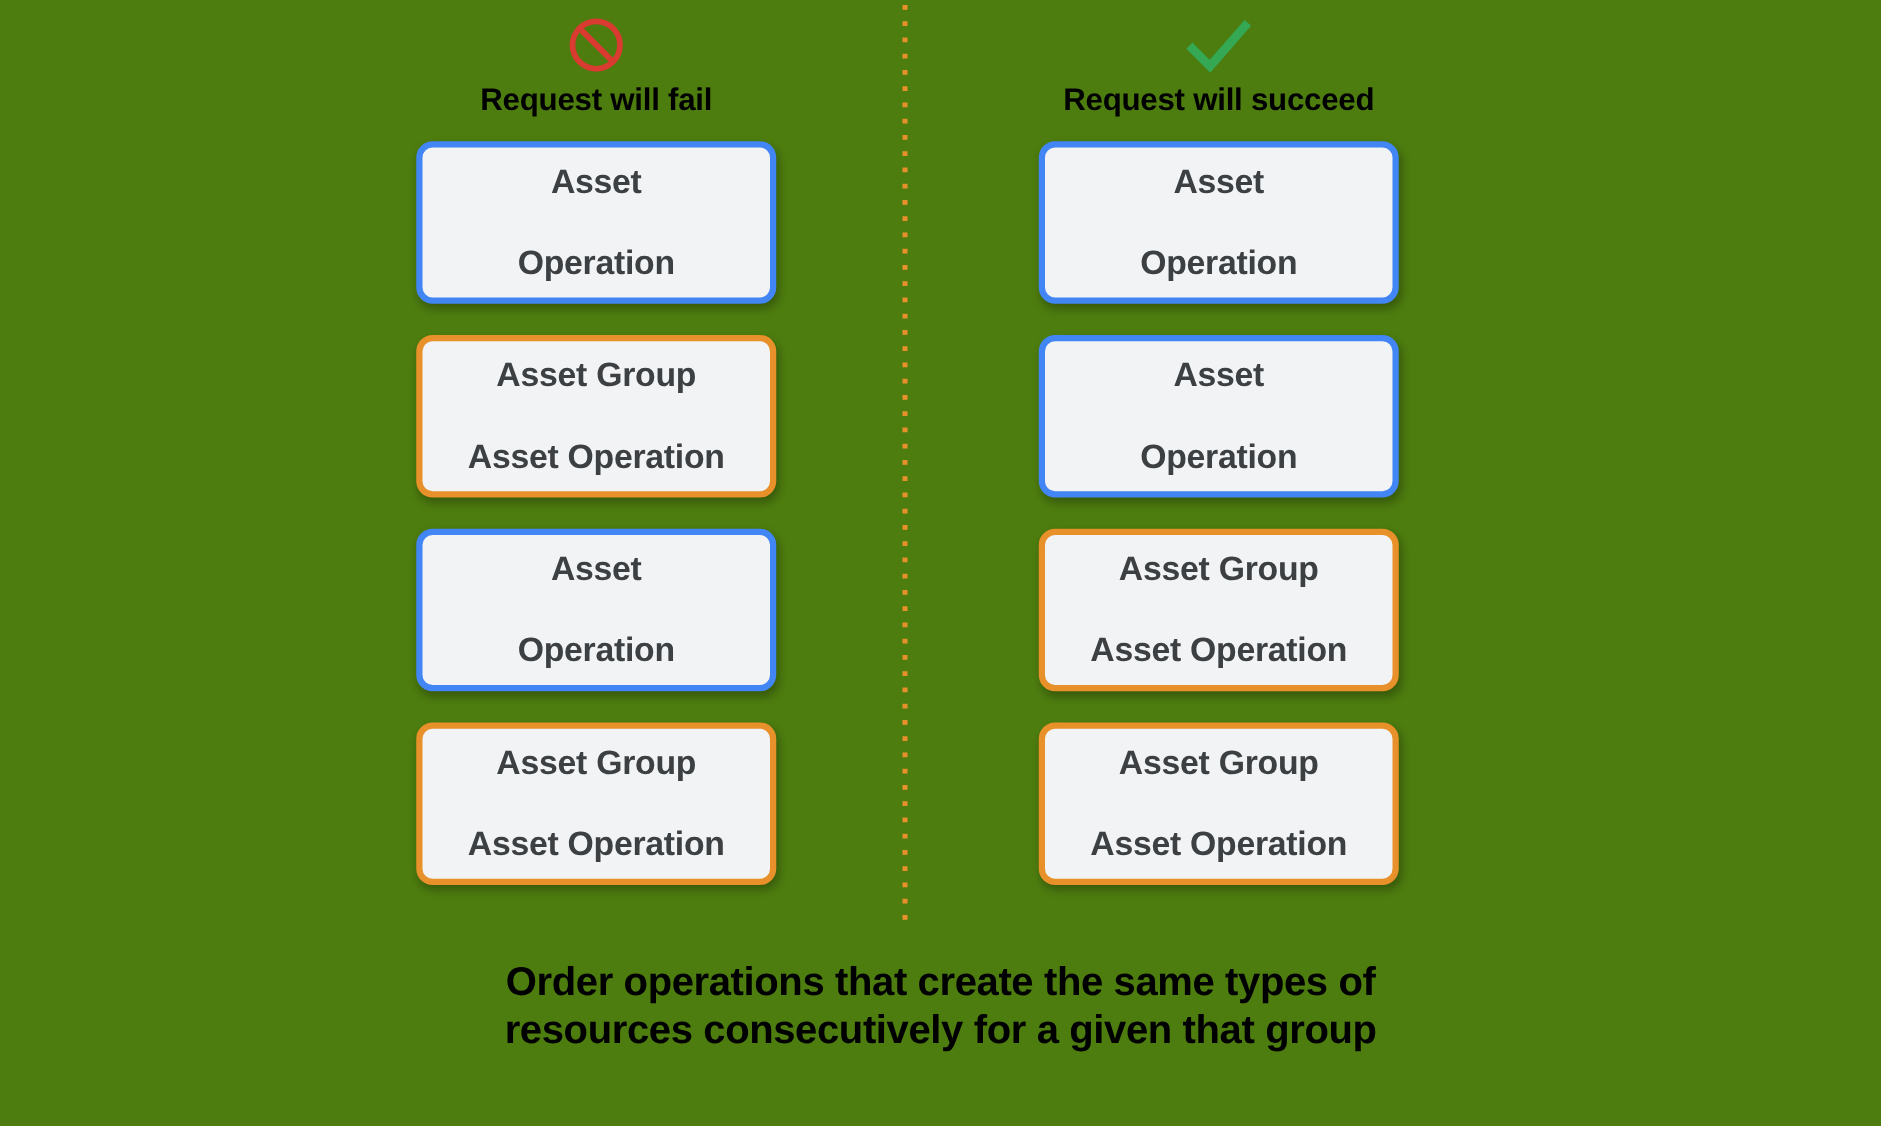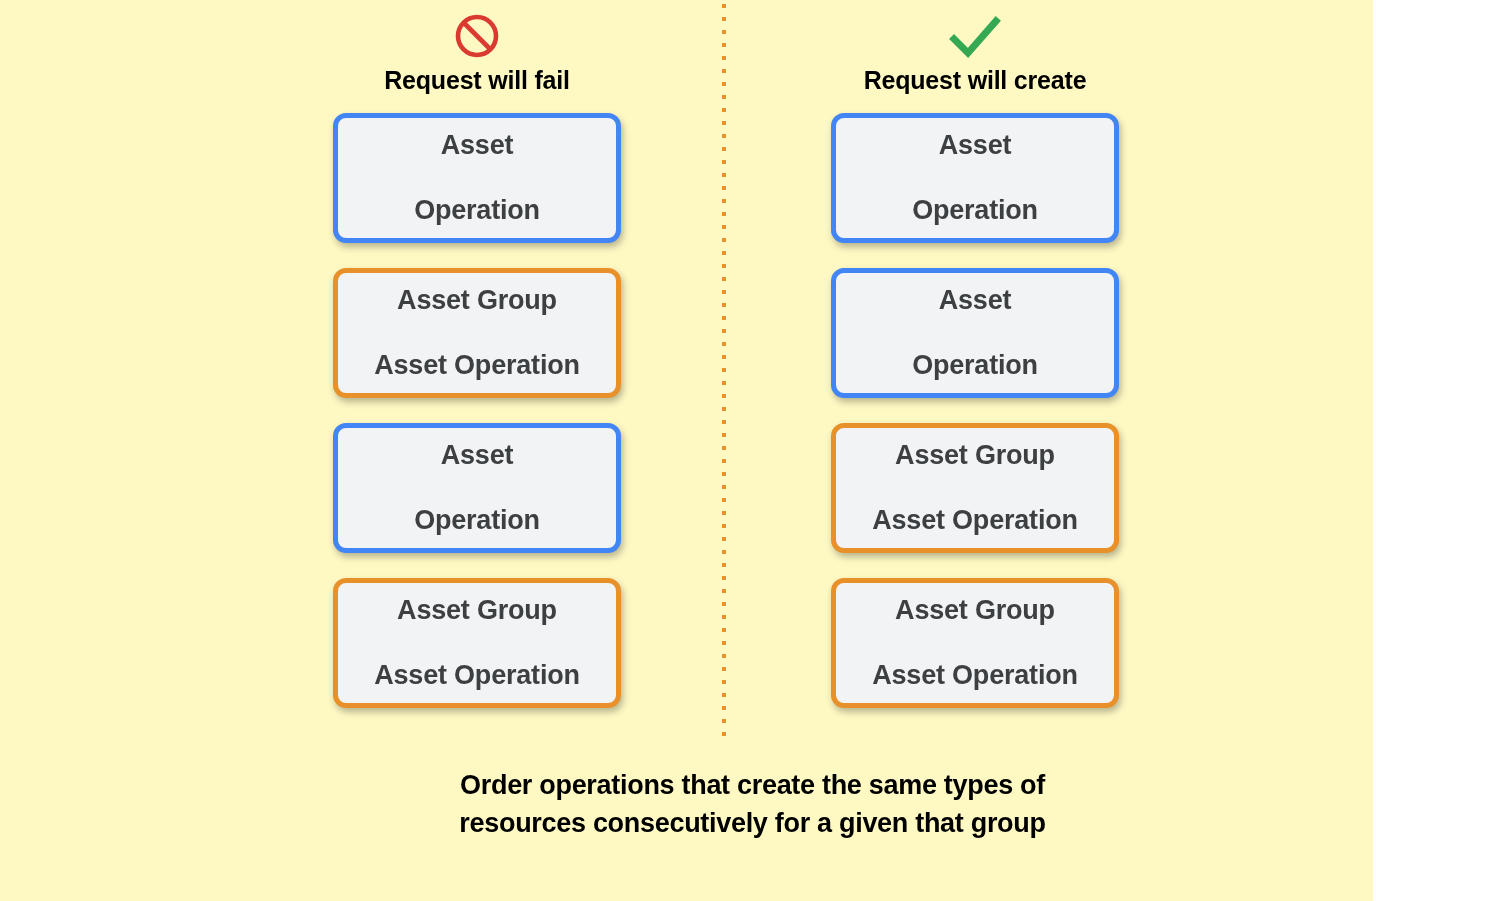--- a/index.html
+++ b/index.html
@@ -5,23 +5,23 @@
   html, body {
     margin: 0;
     padding: 0;
     background: #ffffff;
   }
   body {
     font-family: "Liberation Sans", sans-serif;
   }
   #canvas {
     position: relative;
-    width: 1373px;
+    width: 1505px;
     height: 901px;
-    background: #fef9c3;
+    background: #4d7c0f;
     overflow: hidden;
   }
 
   
   .divider {
     position: absolute;
     left: 722px;
     top: 4px;
     width: 4px;
     height: 733px;
@@ -104,21 +104,21 @@
     white-space: nowrap;
   }
 
   
   .caption {
     position: absolute;
     left: 0;
     top: 766px;
     width: 1505px;
     text-align: center;
-    font-size: 27px;
+    font-size: 32px;
     font-weight: bold;
     color: #000000;
     line-height: 38px;
     letter-spacing: -0.3px;
   }
   .caption div { display: block; }
 </style>
 </head>
 <body>
 
@@ -164,21 +164,21 @@
   </div>
 
   <div class="column right">
 
     <div class="col-header">
       <div class="status-icon">
         <svg width="56" height="48" viewBox="0 0 56 48" aria-hidden="true">
           <polyline points="7,27 21,41 49,9" fill="none" stroke="#34A853" stroke-width="7" stroke-linecap="square" stroke-linejoin="miter"></polyline>
         </svg>
       </div>
-      <div class="col-title">Request will create</div>
+      <div class="col-title">Request will succeed</div>
     </div>
 
     <div class="card-stack">
 
       <div class="card blue">
         <div class="card-line">Asset</div>
         <div class="card-line">Operation</div>
       </div>
 
       <div class="card blue">

